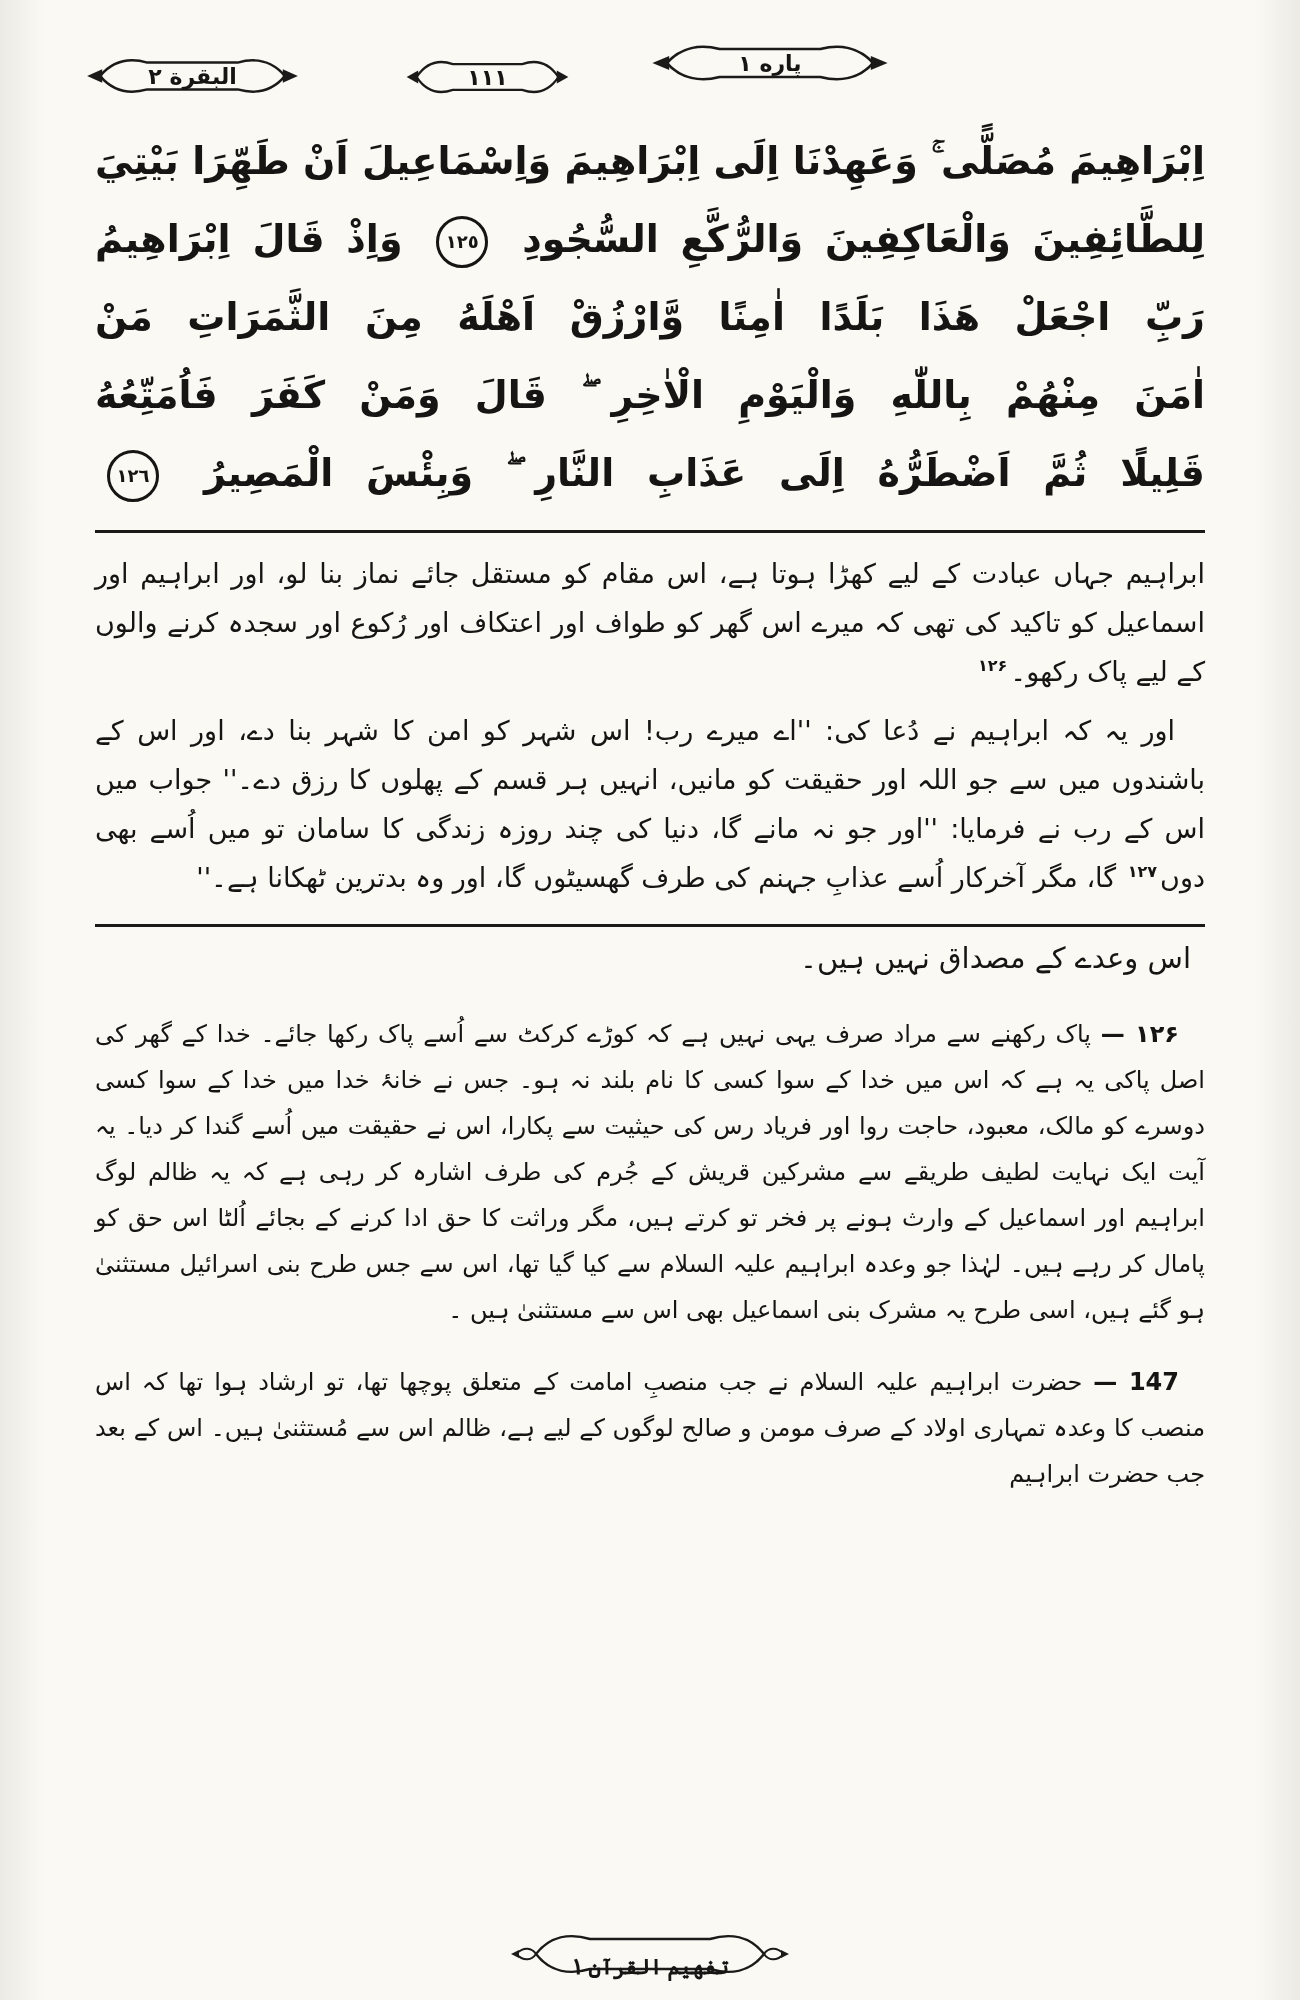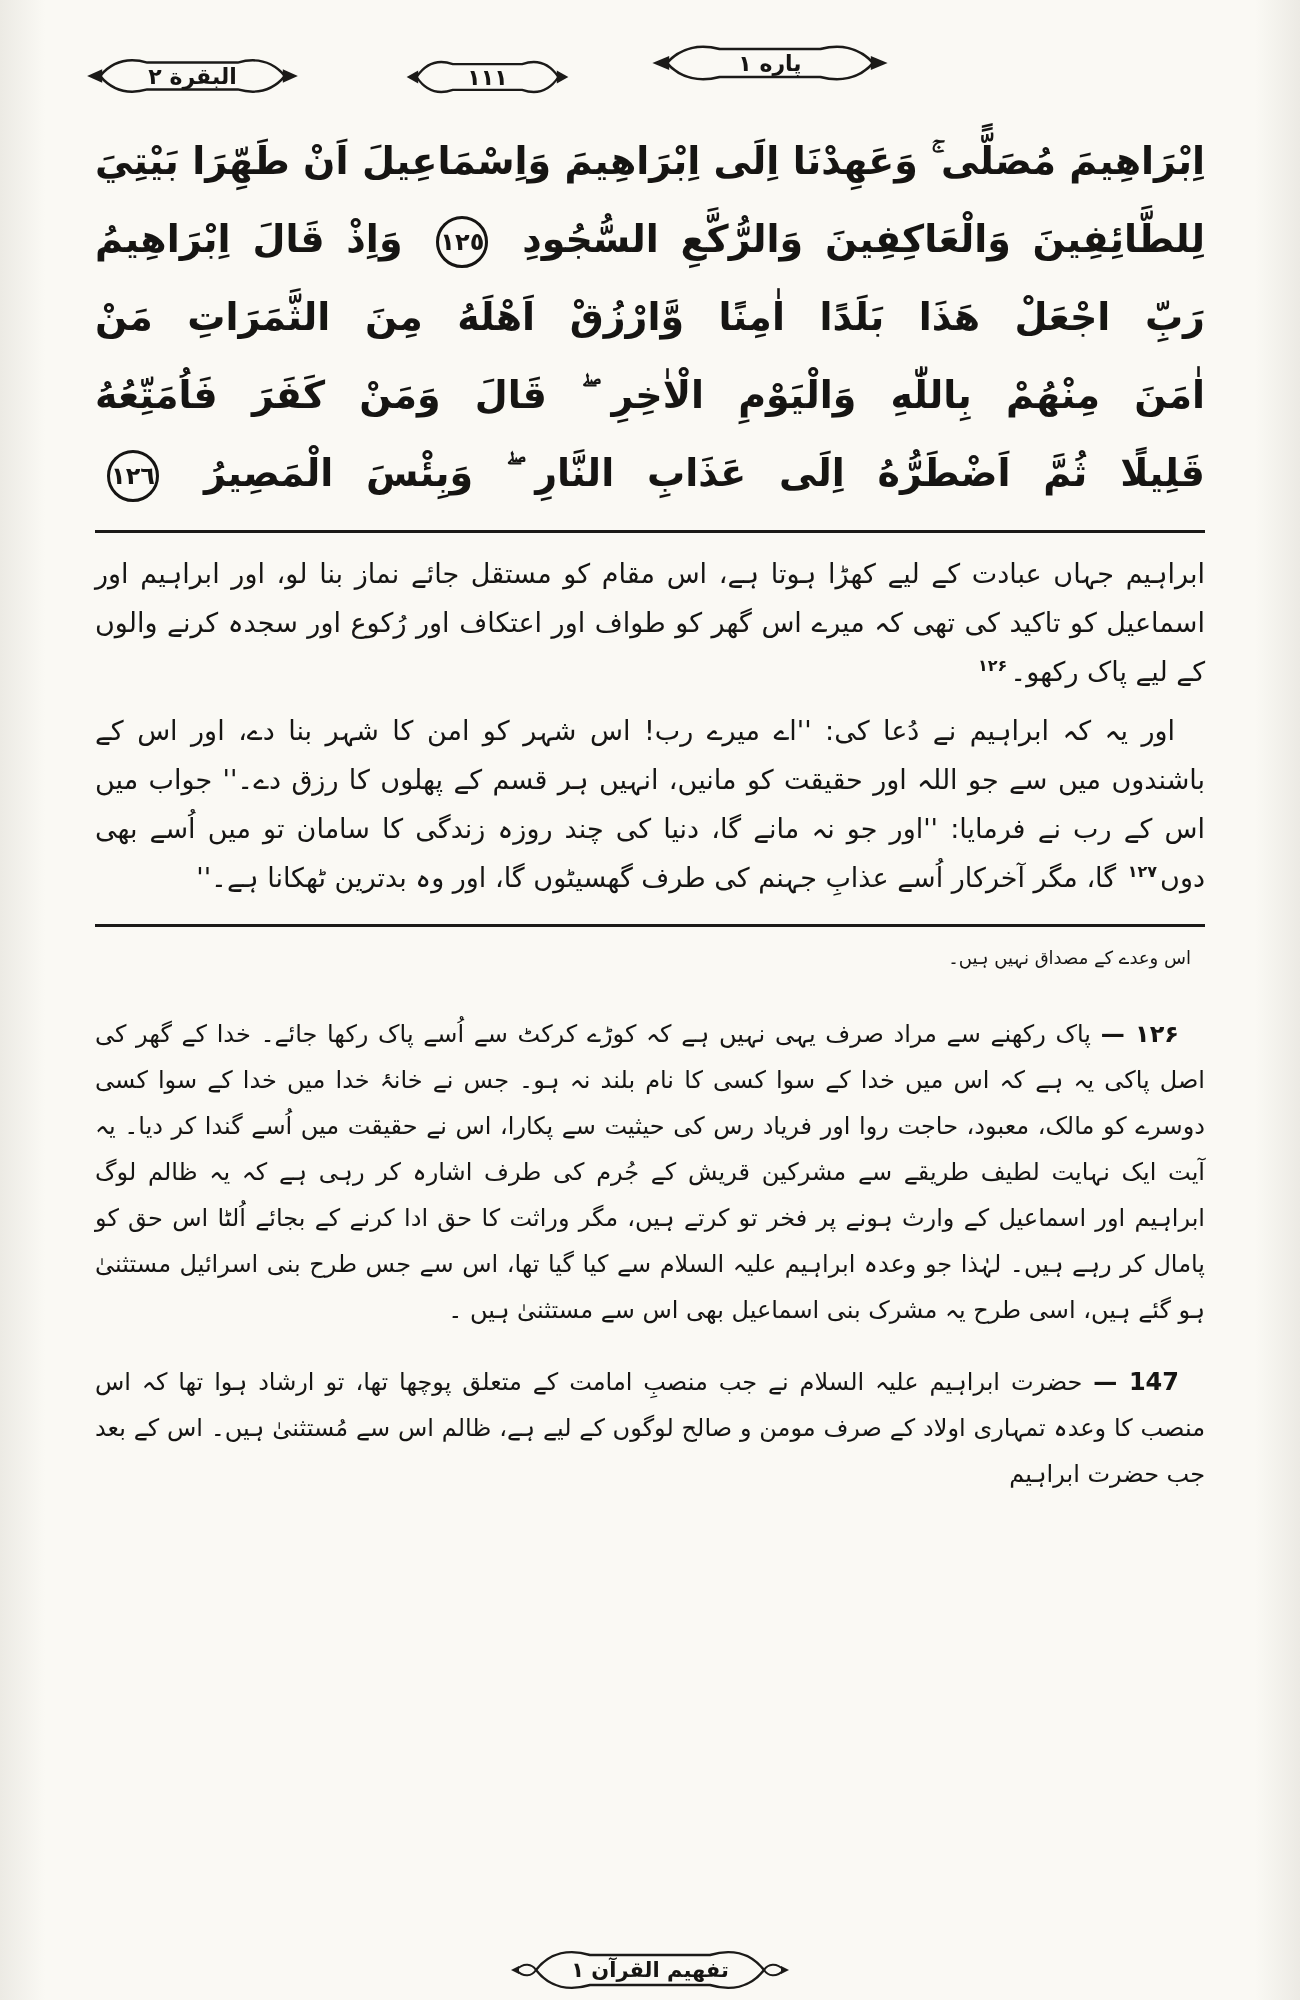--- a/index.html
+++ b/index.html
@@ -37,21 +37,21 @@
   .quran-line {
     font-size: 38px; font-weight: bold;
     line-height: 78px;
     text-align: justify; text-align-last: justify;
     letter-spacing: 0.5px;
   }
   .ayah-mark {
     display: inline-flex; align-items: center; justify-content: center;
     width: 52px; height: 52px; margin: 0 12px;
     border: 3px solid #161513; border-radius: 50%;
-    font-size: 24px; font-weight: bold; line-height: 1;
+    font-size: 18px; font-weight: bold; line-height: 1;
     vertical-align: middle;
   }
 
   .rule { border: none; border-top: 3px solid #1b1a18; }
   .rule-1 { margin: 18px 0 16px; }
   .rule-2 { margin: 22px 0 8px; }
 
   
   .translation p {
     margin: 0 0 10px;
@@ -60,30 +60,30 @@
   }
   .translation .p2 { text-indent: 30px; }
   .noteref {
     font-size: 16px; font-weight: bold;
     vertical-align: super; line-height: 0;
     padding: 0 3px;
   }
 
   
   .footnotes { font-size: 24px; line-height: 46px; }
-  .fn-cont { margin: 8px 0 30px; text-indent: 14px; font-size: 18px; }
+  .fn-cont { margin: 8px 0 30px; text-indent: 14px; font-size: 29px; }
   .footnote { margin: 0 0 26px; text-align: justify; text-indent: 26px; }
   .fn-num { font-weight: bold; white-space: nowrap; }
 
   
   .footer-ornament {
-    position: absolute; bottom: 4px; left: 50%;
+    position: absolute; bottom: 20px; left: 50%;
     transform: translateX(-50%);
     width: 280px; height: 52px;
-    display: flex; align-items: center; justify-content: center;
+    display: flex; align-items: flex-end; justify-content: center; font-family: Liberation Serif, serif;
   }
   .footer-ornament svg { position: absolute; inset: 0; width: 100%; height: 100%; }
   .footer-ornament .label {
     position: relative; z-index: 1; direction: rtl;
     font-weight: bold; font-size: 21px; white-space: nowrap;
   }
 </style>
 </head>
 <body>
 

